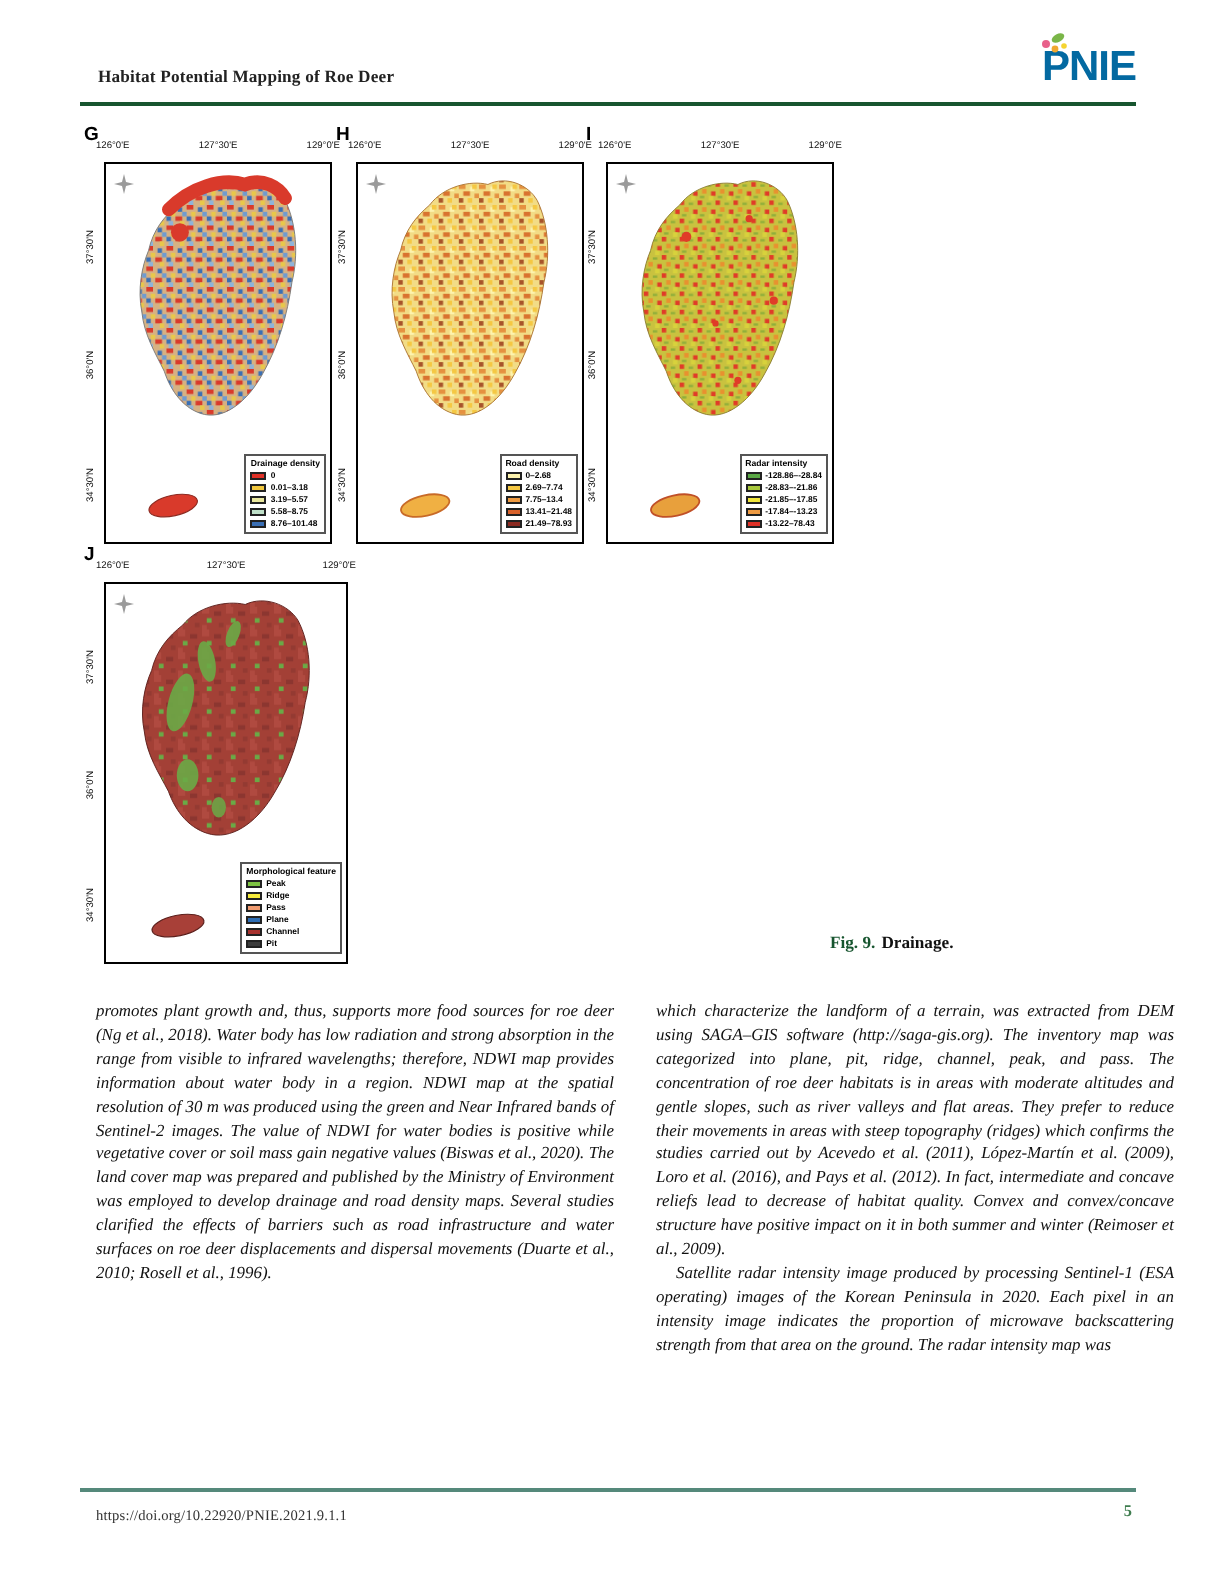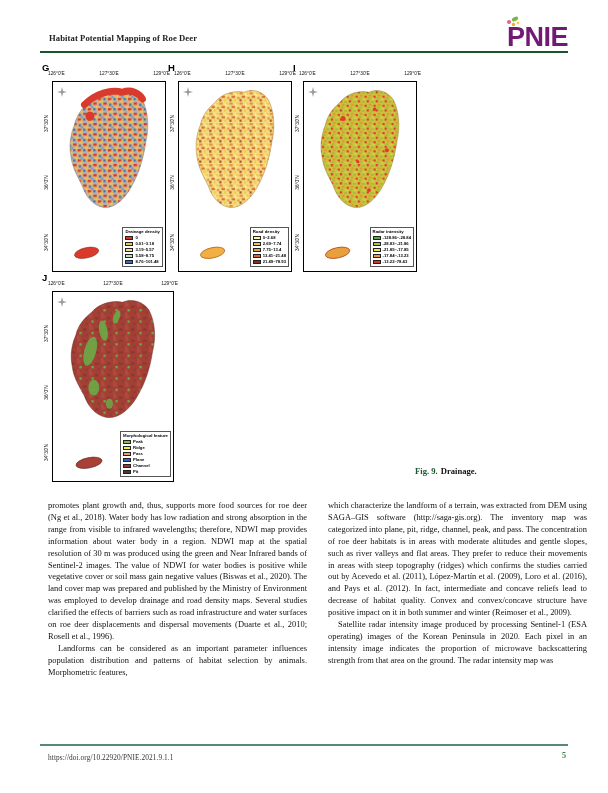--- a/index.html
+++ b/index.html
@@ -5,21 +5,21 @@
   * { margin:0; padding:0; box-sizing:border-box; }
   html,body { background:#fff; }
   .page {
     position:relative; width:608px; height:793px; background:#ffffff;
     font-family:"Liberation Serif", serif; color:#1a1a1a; overflow:hidden;
   }
 
   
   .running-title { position:absolute; left:49px; top:33px; font-size:8.6px; font-weight:600; color:#222; letter-spacing:.1px; }
   .logo { position:absolute; right:40px; top:22px; }
-  .logo-text { font-family:"Liberation Sans", sans-serif; font-weight:bold; font-size:27px; color:#701a75; letter-spacing:-0.5px;text-align:center; }
+  .logo-text { font-family:"Liberation Sans", sans-serif; font-weight:bold; font-size:21px; color:#0369a1; letter-spacing:-0.5px;text-align:center; }
   .logo-marks { position:absolute; left:-4px; top:-7px; }
   .header-rule { position:absolute; left:40px; top:51px; width:528px; height:2px; background:#17552f; }
 
   
   .panel { position:absolute; }
   .panel-letter { position:absolute; left:2px; top:0; font-family:"Liberation Sans", sans-serif; font-weight:bold; font-size:9.5px; color:#000; }
   .x-ticks { position:absolute; left:8px; top:9px; width:122px; display:flex; justify-content:space-between; font-size:4.8px; font-family:"Liberation Sans", sans-serif; color:#111; }
   .panel-j .x-ticks { width:130px; }
   .y-ticks { position:absolute; left:0px; top:19px; width:10px; height:191px; font-size:4.8px; font-family:"Liberation Sans", sans-serif; color:#111; }
   .y-ticks span { position:absolute; left:-6px; width:24px; text-align:center; transform:rotate(-90deg); white-space:nowrap; }
@@ -36,21 +36,21 @@
   .legend-row { display:flex; align-items:center; margin-top:1px; }
   .swatch { display:inline-block; width:8px; height:4px; border:0.5px solid #222; margin-right:2px; flex:none; }
   .legend-label { font-family:"Liberation Sans", sans-serif; font-weight:bold; font-size:4.2px; color:#000; white-space:nowrap; }
 
   
   .fig-caption { position:absolute; left:415px; top:466px; font-size:8.6px; font-weight:bold; }
   .fig-label { color:#17552f; margin-right:3px; }
   .fig-text { color:#111; }
 
   
-  .col { position:absolute; top:500px; width:259px; font-size:8.45px; line-height:1.41; text-align:justify; color:#111; }
+  .col { position:absolute; top:500px; width:259px; font-size:8.45px; line-height:1.41; text-align:justify; color:#111;font-style:italic; }
   .col-left { left:48px; }
   .col-right { left:328px; }
   .col p.indent { text-indent:10px; }
 
   
   .footer-rule { position:absolute; left:40px; top:744px; width:528px; height:1.6px; background:#55897b; }
   .doi { position:absolute; left:48px; top:753px; font-size:7.3px; color:#333; letter-spacing:.1px; text-decoration:none; }
   .page-number { position:absolute; right:42px; top:751px; font-size:8.2px; font-weight:bold; color:#3f7d4f; }
 </style>
 </head>
@@ -327,21 +327,20 @@
       </div>
     </div>
   </div>
 
   <div class="fig-caption">
     <span class="fig-label">Fig. 9.</span><span class="fig-text">Drainage.</span>
   </div>
 
   <div class="col col-left">
     <p>promotes plant growth and, thus, supports more food sources for roe deer (Ng et al., 2018). Water body has low radiation and strong absorption in the range from visible to infrared wavelengths; therefore, NDWI map provides information about water body in a region. NDWI map at the spatial resolution of 30 m was produced using the green and Near Infrared bands of Sentinel-2 images. The value of NDWI for water bodies is positive while vegetative cover or soil mass gain negative values (Biswas et al., 2020). The land cover map was prepared and published by the Ministry of Environment was employed to develop drainage and road density maps. Several studies clarified the effects of barriers such as road infrastructure and water surfaces on roe deer displacements and dispersal movements (Duarte et al., 2010; Rosell et al., 1996).</p>
-    <p class="indent">Landforms can be considered as an important parameter influences population distribution and patterns of habitat selection by animals. Morphometric features,</p>
   </div>
   <div class="col col-right">
     <p>which characterize the landform of a terrain, was extracted from DEM using SAGA–GIS software (http://saga-gis.org). The inventory map was categorized into plane, pit, ridge, channel, peak, and pass. The concentration of roe deer habitats is in areas with moderate altitudes and gentle slopes, such as river valleys and flat areas. They prefer to reduce their movements in areas with steep topography (ridges) which confirms the studies carried out by Acevedo et al. (2011), López-Martín et al. (2009), Loro et al. (2016), and Pays et al. (2012). In fact, intermediate and concave reliefs lead to decrease of habitat quality. Convex and convex/concave structure have positive impact on it in both summer and winter (Reimoser et al., 2009).</p>
     <p class="indent">Satellite radar intensity image produced by processing Sentinel-1 (ESA operating) images of the Korean Peninsula in 2020. Each pixel in an intensity image indicates the proportion of microwave backscattering strength from that area on the ground. The radar intensity map was</p>
   </div>
 
   <div class="footer-rule"></div>
   <a class="doi" href="#">https://doi.org/10.22920/PNIE.2021.9.1.1</a>
   <span class="page-number">5</span>
 

